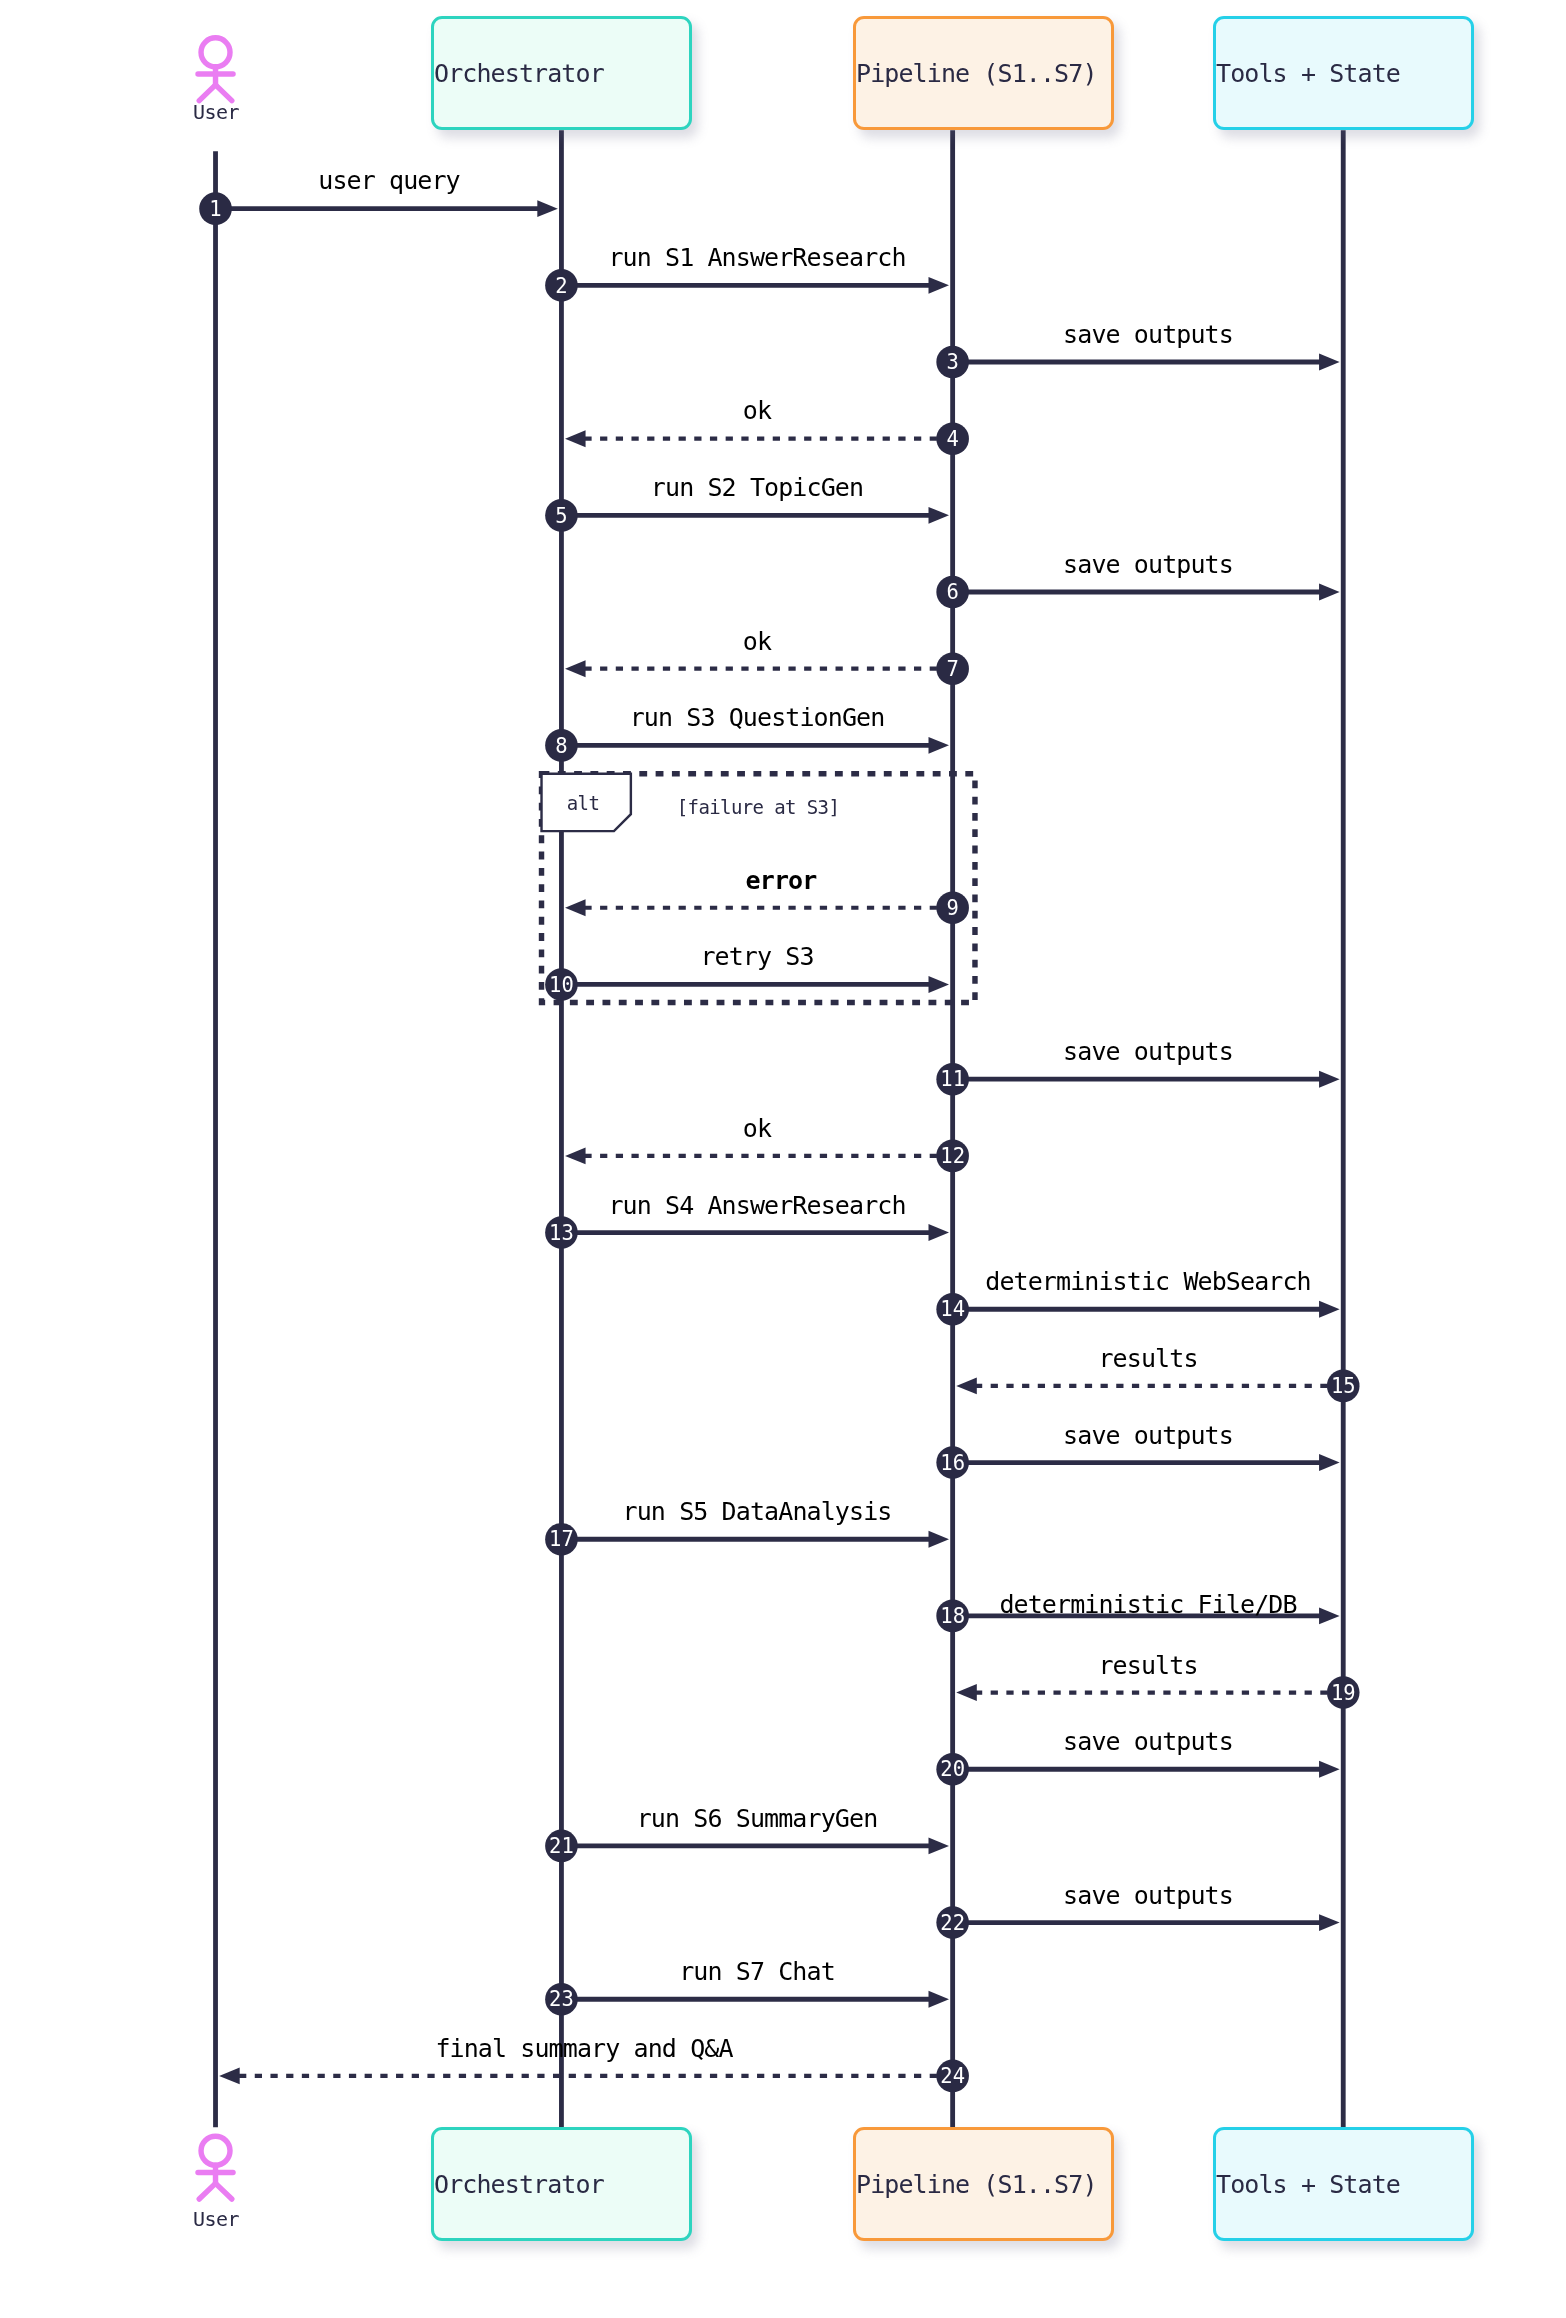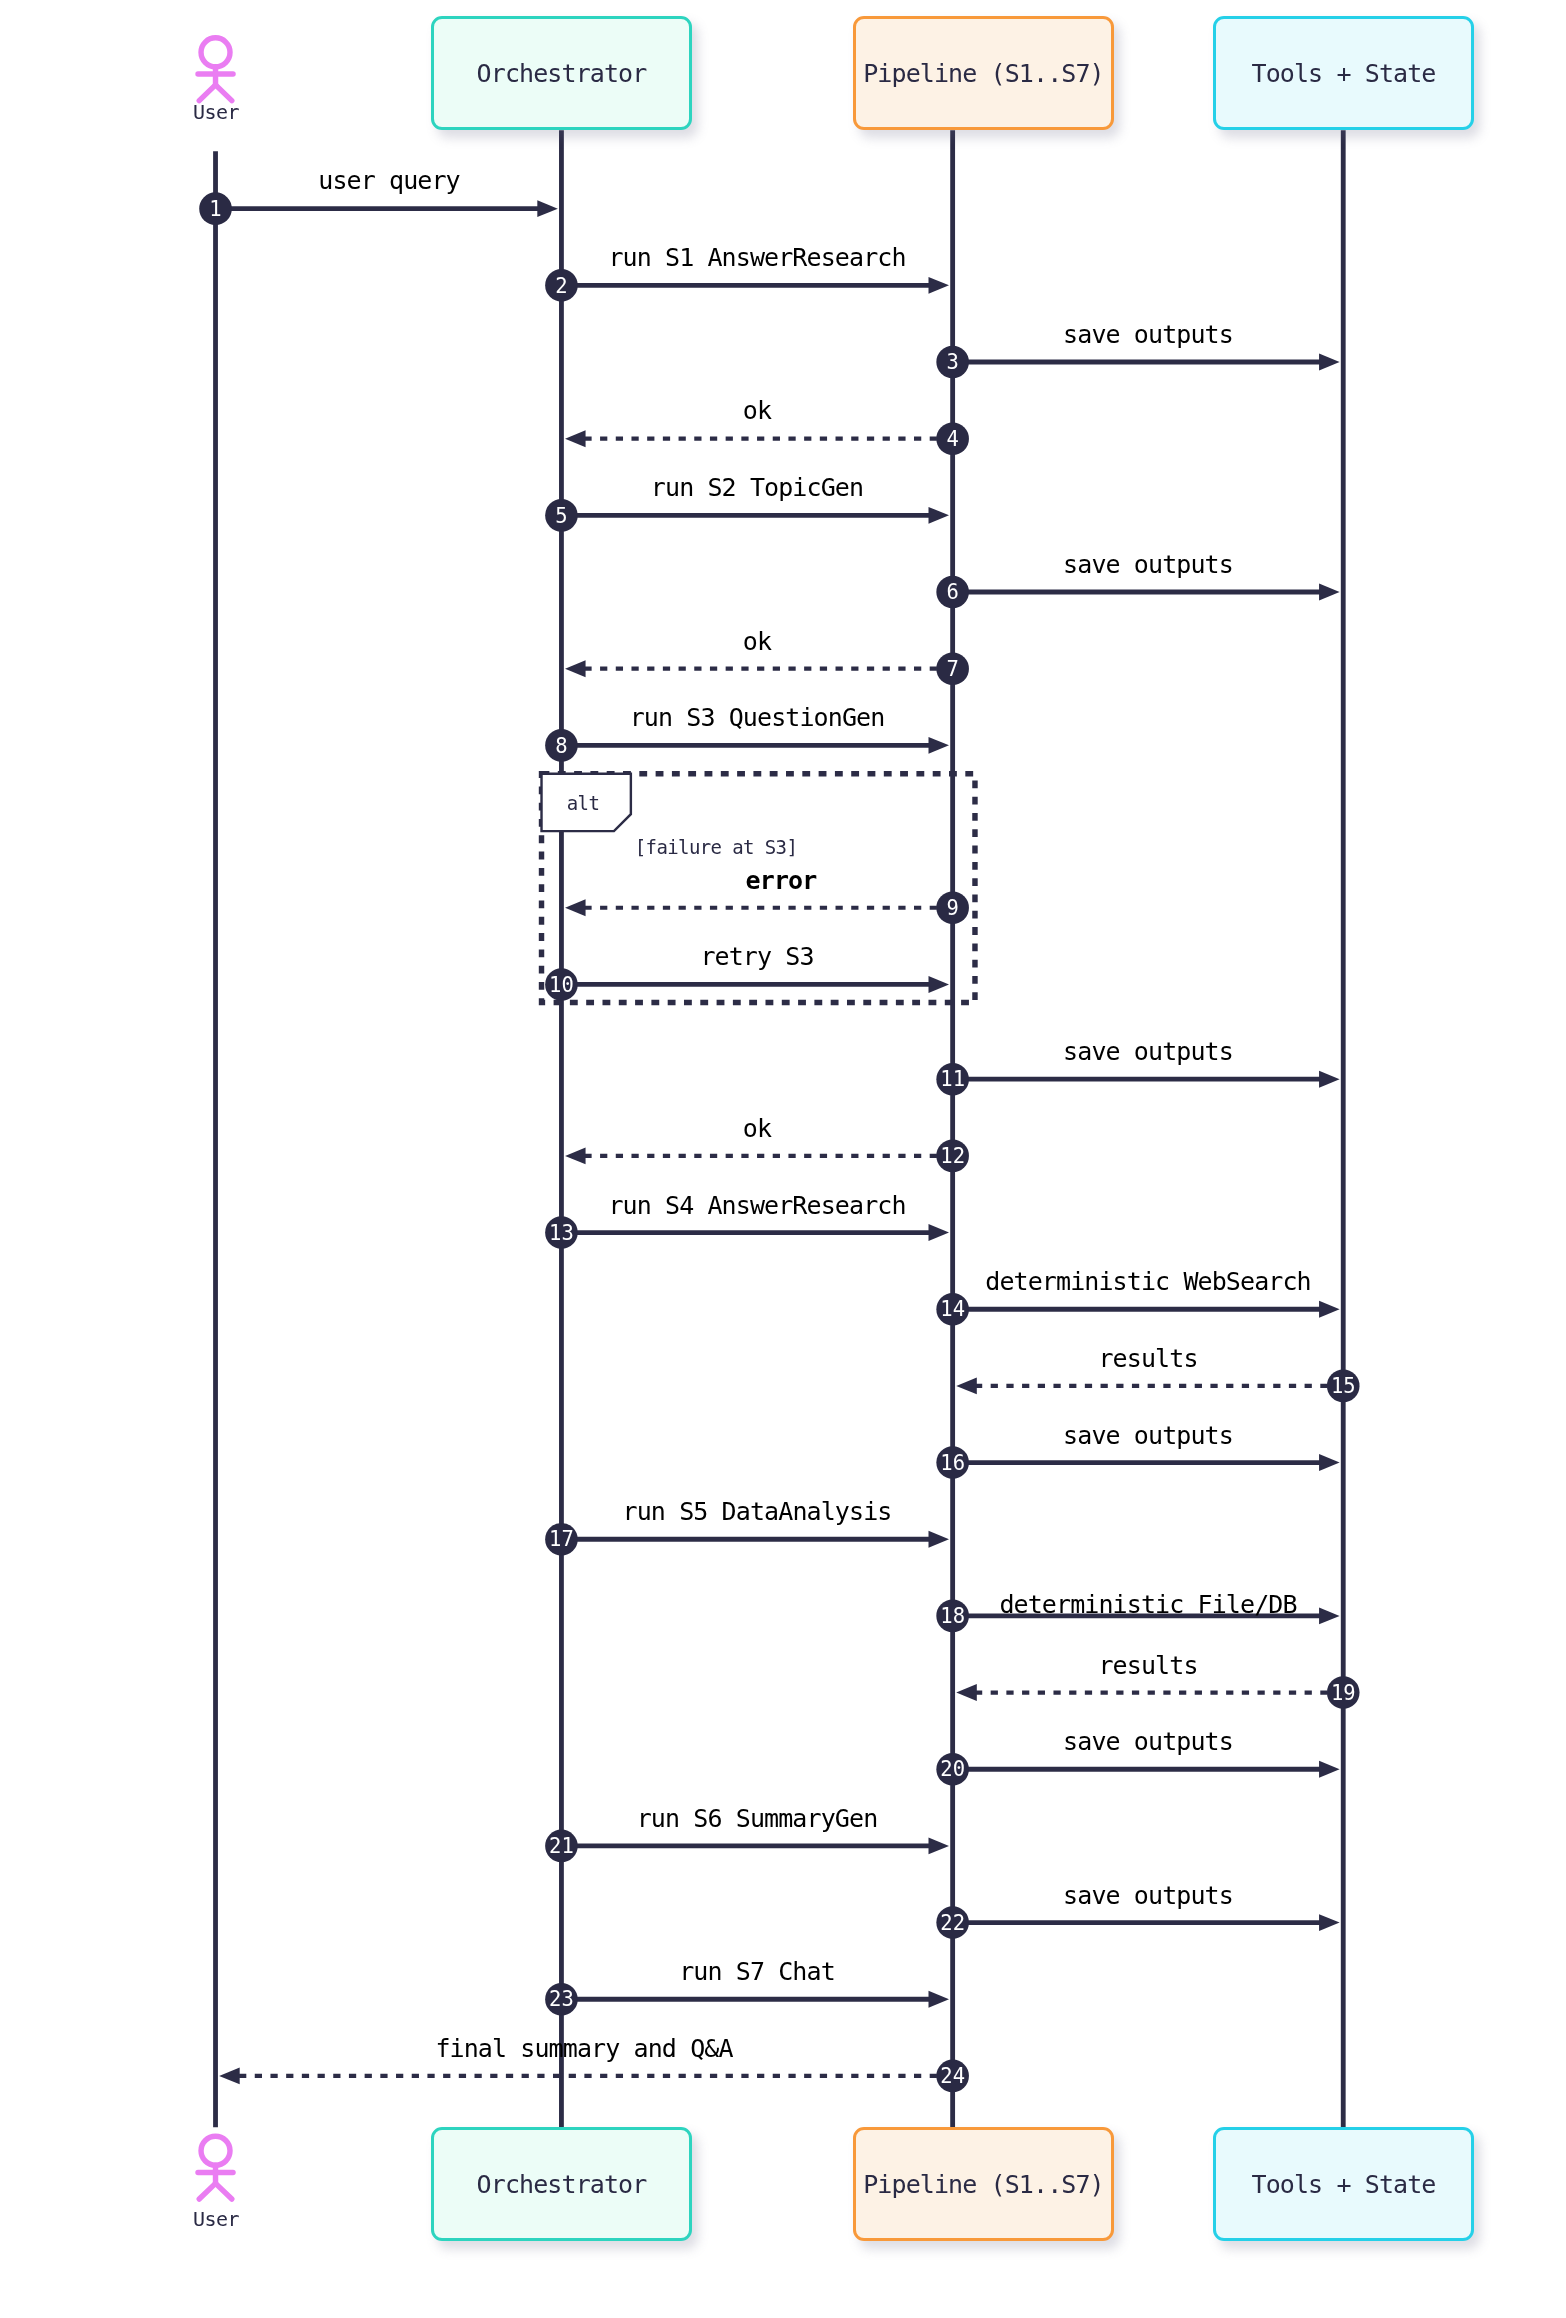--- a/index.html
+++ b/index.html
@@ -4,21 +4,21 @@
 <style>
   html,body{margin:0;padding:0;background:#ffffff;}
   #canvas{
     position:relative; width:1566px; height:2319px; background:#ffffff;
     font-family:"DejaVu Sans Mono","Liberation Mono",monospace; overflow:hidden;
   }
   #layer{position:absolute;left:0;top:0;}
   .box{
     position:absolute; width:261px; height:114px; box-sizing:border-box;
     border:3px solid #888; border-radius:11px;
-    display:flex; align-items:center; justify-content:center;
+    display:flex; align-items:center; 
     font-size:25px; letter-spacing:-0.9px; color:#2a2a44;
     box-shadow:6px 7.2px 11px rgba(100,100,130,0.22);
     white-space:nowrap;
   }
   .pos-orch{left:431px;} .pos-pipe{left:822px;margin-left:31px;} .pos-tools{left:1213px;}
   .row-top{top:16.3px;} .row-bottom{top:2127px;}
   .user-label{
     position:absolute; left:216px; transform:translateX(-50%);
     font-size:20px; letter-spacing:-0.6px; color:#2a2a44; line-height:31px; white-space:nowrap;
   }
@@ -172,21 +172,21 @@
     <span>Orchestrator</span>
   </div>
   <div class="box pos-pipe row-bottom" style="border-color: rgb(248, 153, 58); background: rgb(253, 242, 229);">
     <span>Pipeline (S1..S7)</span>
   </div>
   <div class="box pos-tools row-bottom" style="border-color: rgb(37, 208, 232); background: rgb(232, 250, 253);">
     <span>Tools + State</span>
   </div>
 
   <div class="alt-tag-text" style="left:583px;top:803px;">alt</div>
-  <div class="alt-tag-text" style="left:716px;top:807px;margin-top:40px;">[failure at S3]</div>
+  <div class="alt-tag-text" style="left:758px;top:807px;">[failure at S3]</div>
 
   <div id="labels">
       <div class="msg-label" style="left: 389px; top: 165px;">user query</div>
       <div class="msg-label" style="left: 757px; top: 242px;">run S1 AnswerResearch</div>
       <div class="msg-label" style="left: 1148px; top: 319px;">save outputs</div>
       <div class="msg-label" style="left: 757px; top: 395px;">ok</div>
       <div class="msg-label" style="left: 757px; top: 472px;">run S2 TopicGen</div>
       <div class="msg-label" style="left: 1148px; top: 549px;">save outputs</div>
       <div class="msg-label" style="left: 757px; top: 626px;">ok</div>
       <div class="msg-label" style="left: 757px; top: 702px;">run S3 QuestionGen</div>

